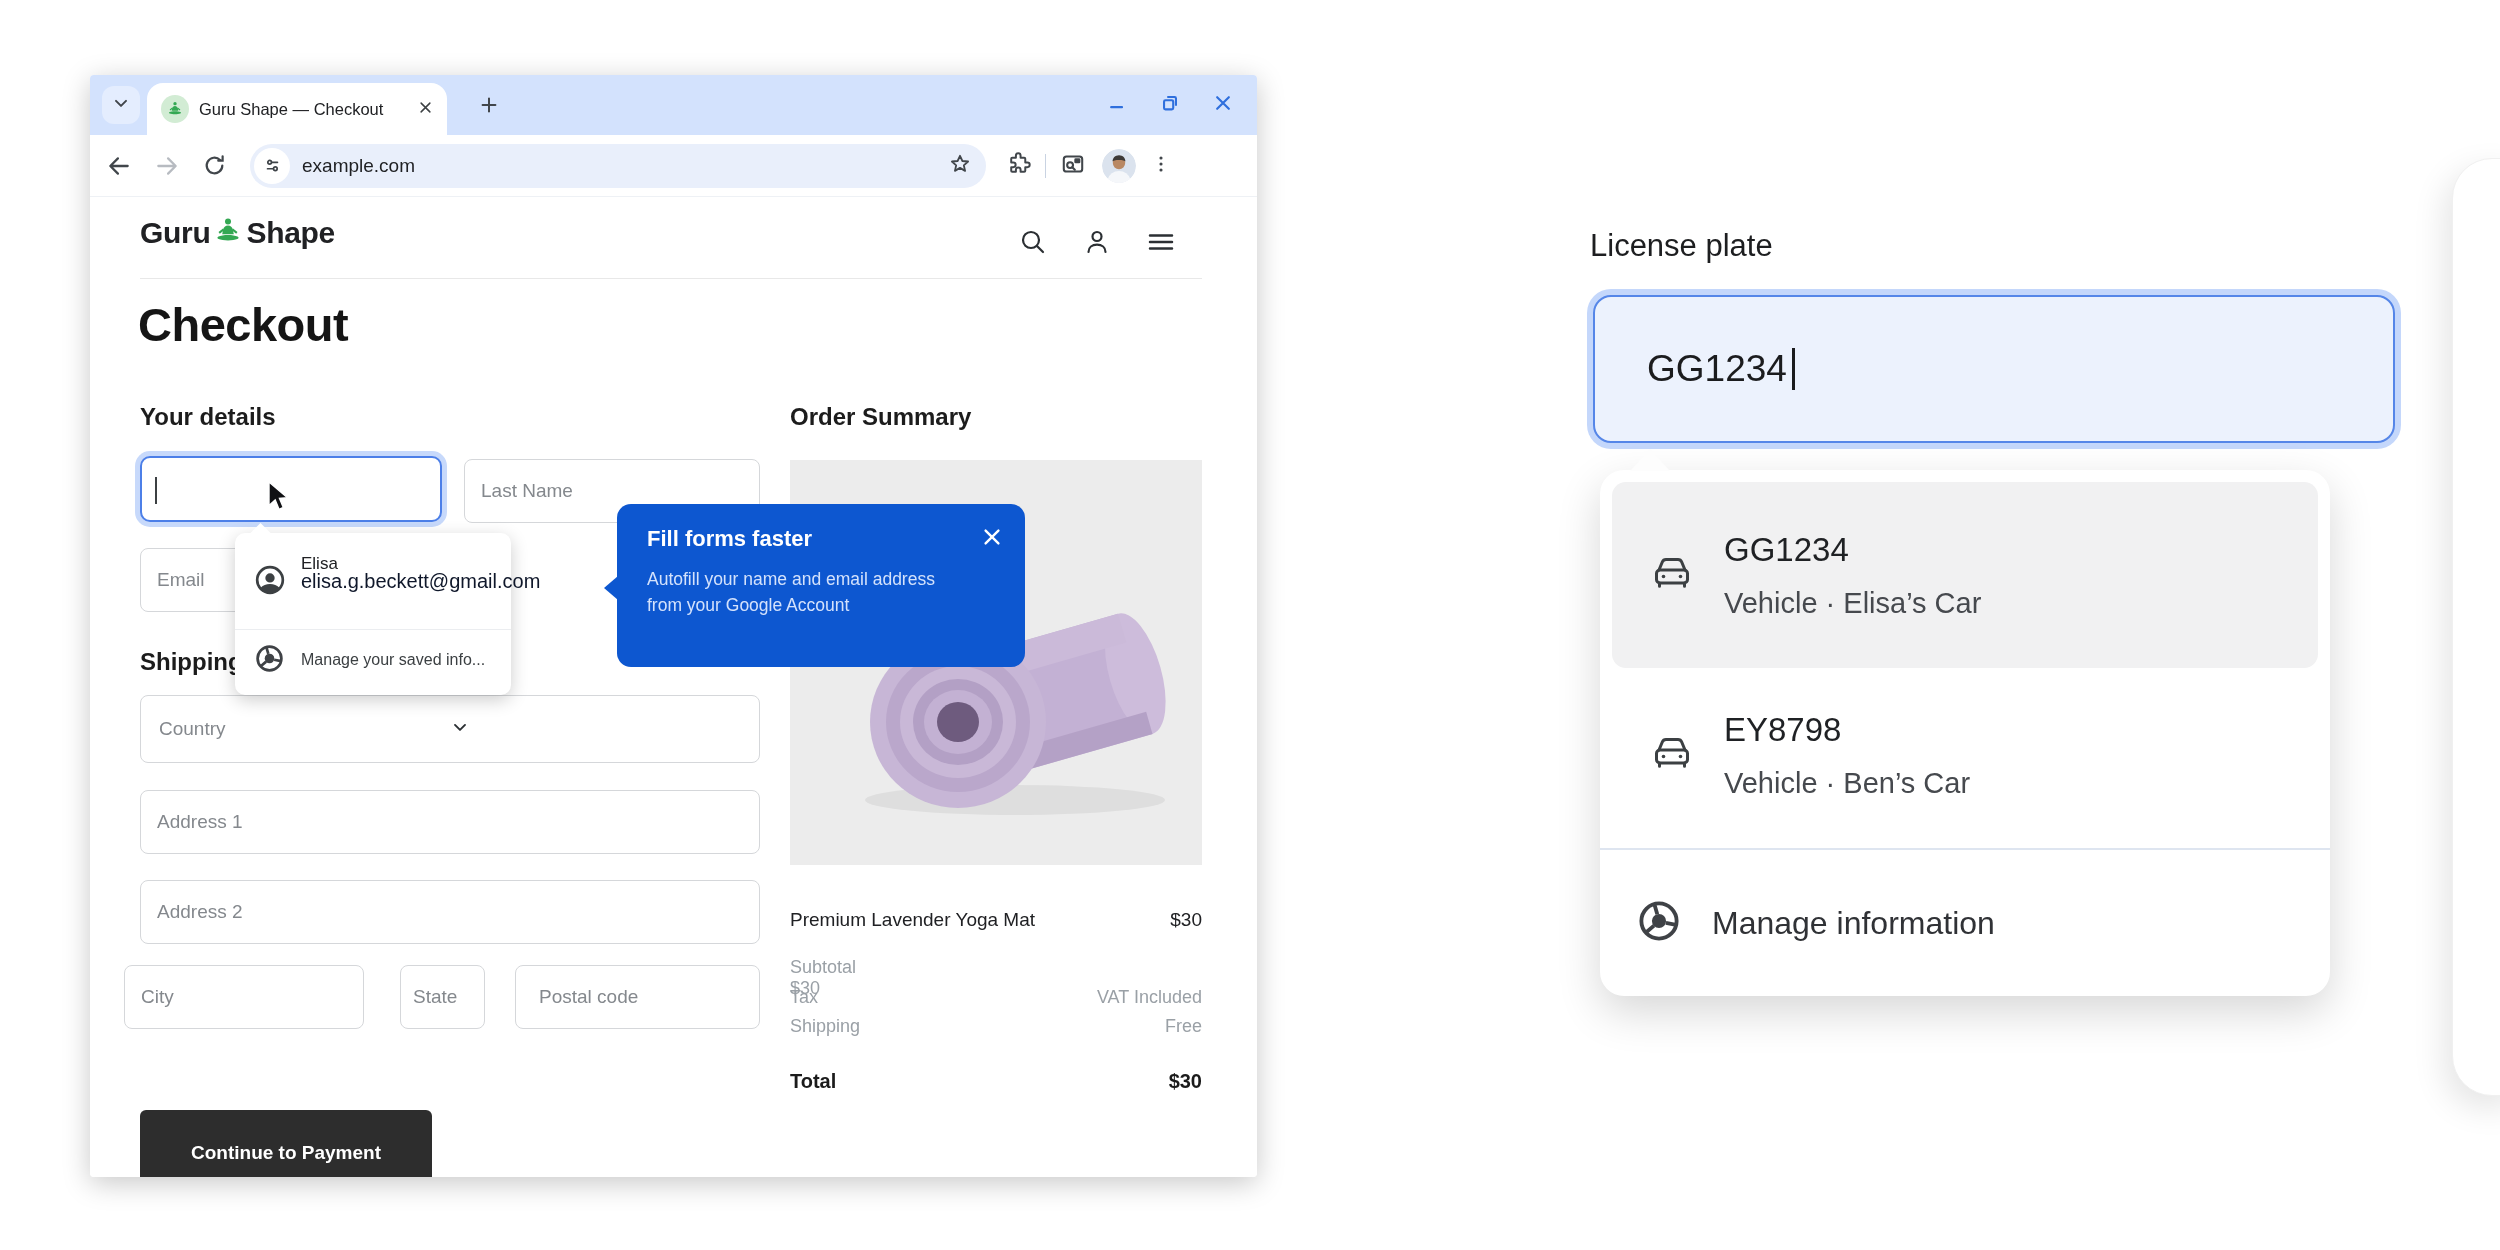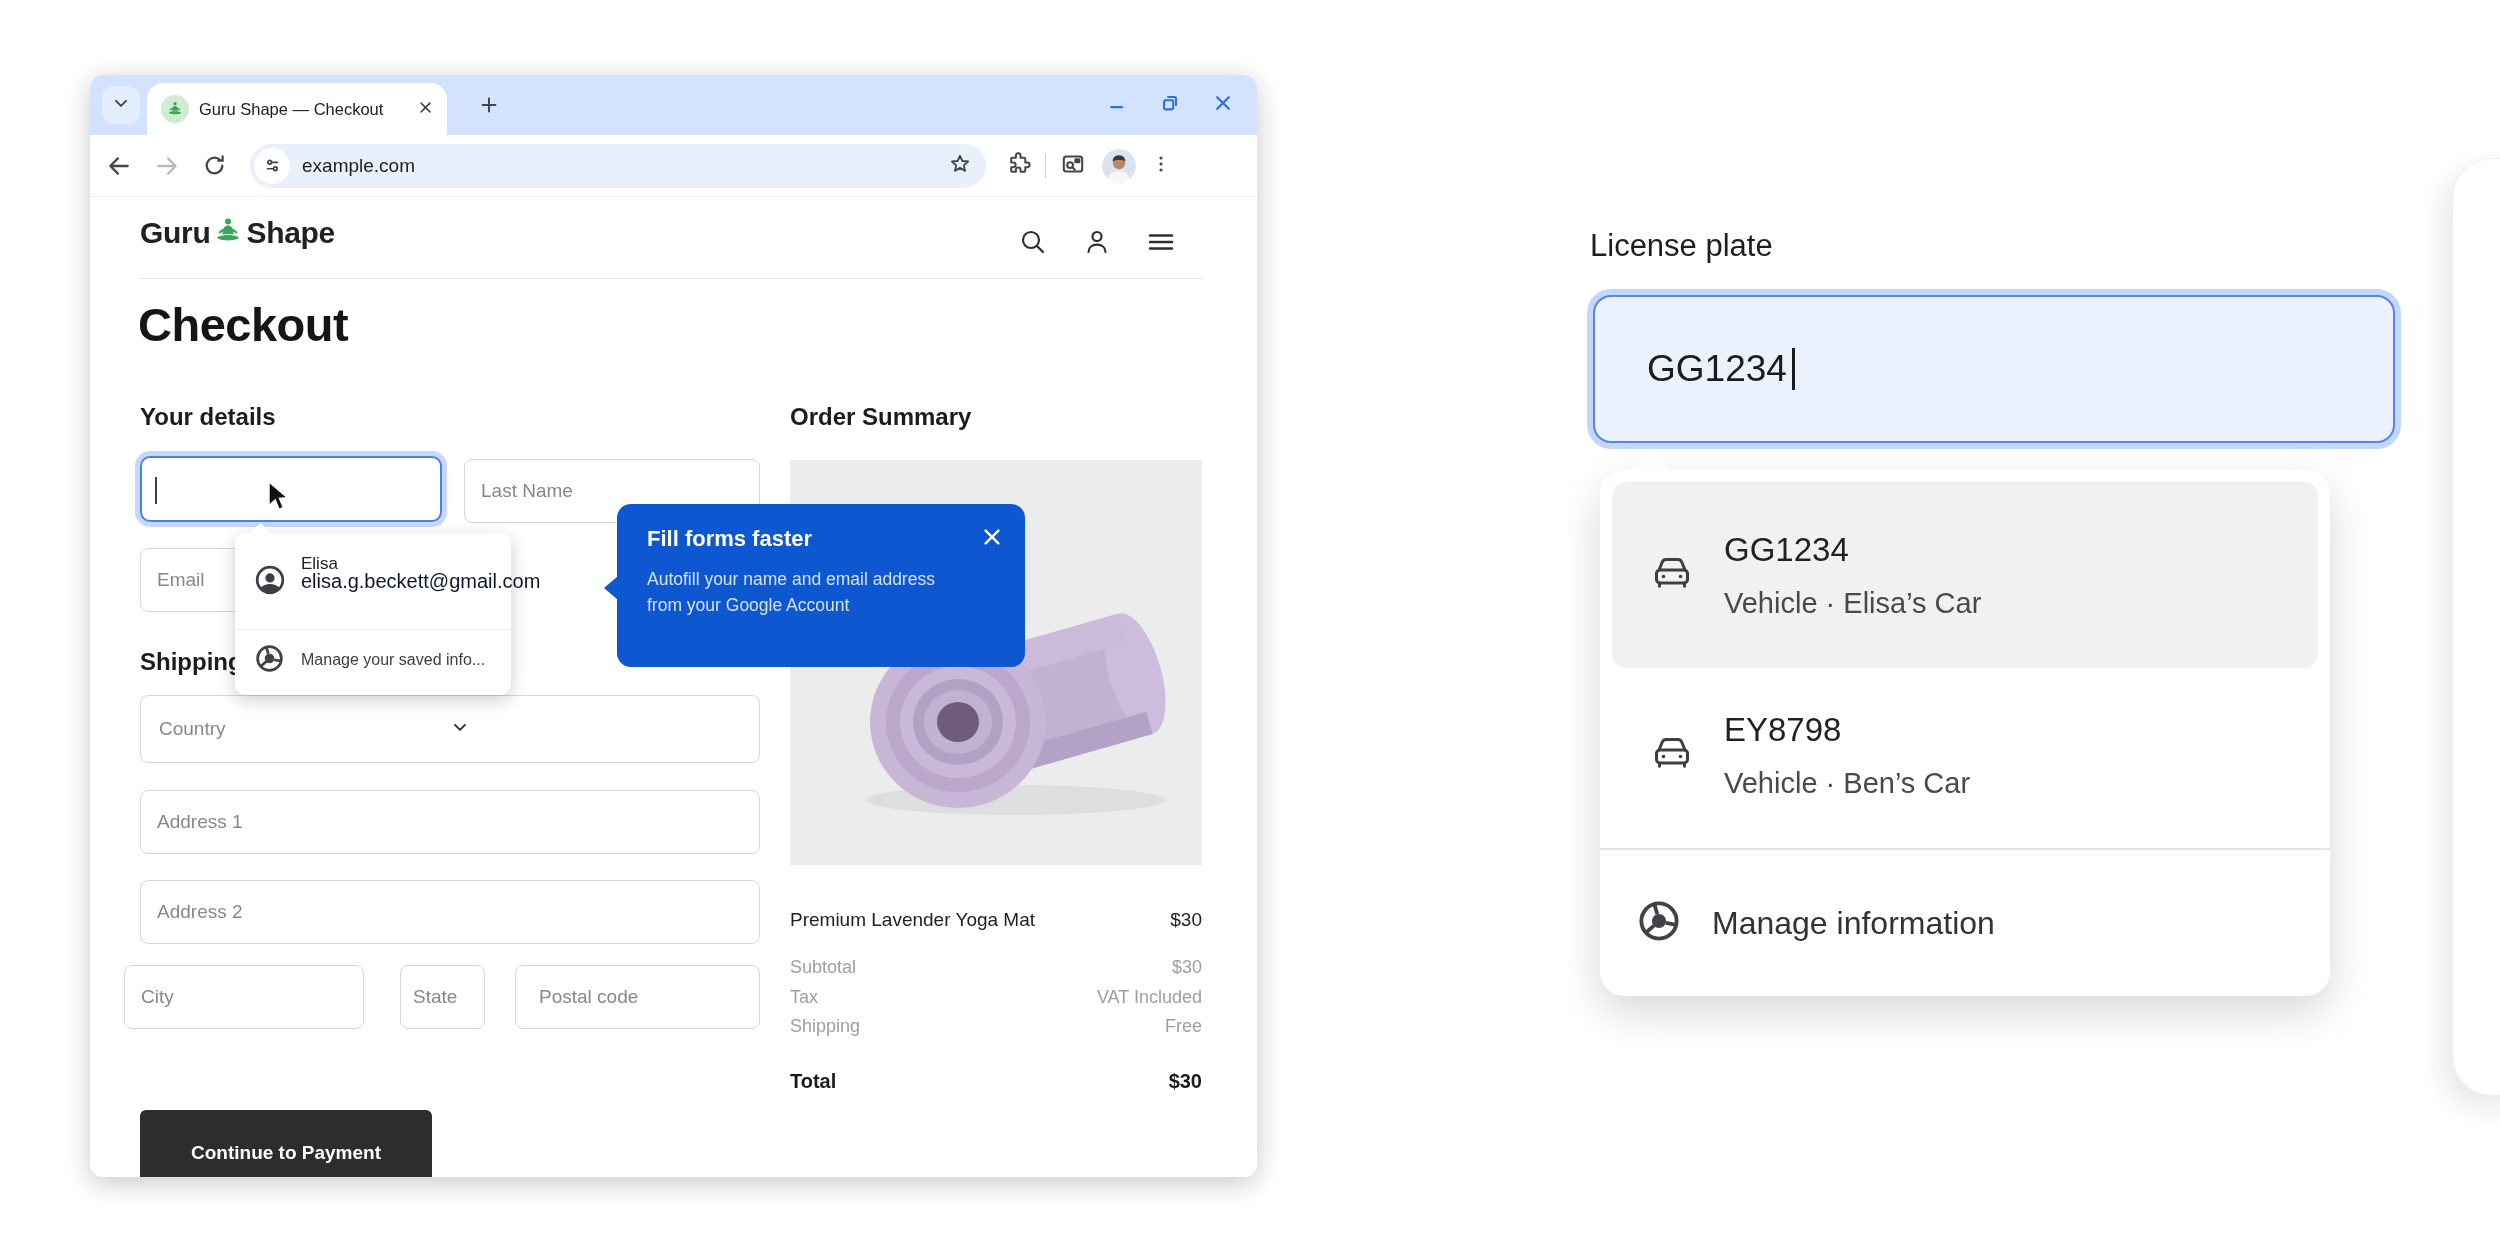--- a/index.html
+++ b/index.html
@@ -1,21 +1,21 @@
 <!DOCTYPE html>
 <html><head>
 <meta charset="utf-8">
 <style>
   * { margin:0; padding:0; box-sizing:border-box; }
   html,body { width:2500px; height:1250px; background:#ffffff; overflow:hidden;
               font-family:"Liberation Sans", sans-serif; }
 
   
   .browser-window { position:absolute; left:90px; top:75px; width:1167px; height:1102px;
-    background:#fff; border-radius:13px; box-shadow:0 6px 28px rgba(0,0,0,.22);
+    background:#fff; border-radius:4px; box-shadow:0 6px 28px rgba(0,0,0,.22);
     overflow:hidden; }
 
   
   .tabstrip { position:absolute; left:0; top:0; width:100%; height:60px; background:#d3e2fd; }
   .tab-search-btn { position:absolute; left:12px; top:11px; width:38px; height:38px;
     background:#e4edfe; border-radius:12px; display:flex; align-items:center; justify-content:center; }
   .tab { position:absolute; left:57px; top:8px; width:300px; height:52px; background:#fff;
     border-radius:16px 16px 0 0; display:flex; align-items:center; padding:0 14px; }
   .favicon { width:28px; height:28px; border-radius:50%; background:#d2ecd4; display:flex;
     align-items:center; justify-content:center; flex:none; }
@@ -324,21 +324,21 @@
           <ellipse cx="168" cy="262" rx="34" ry="32" fill="#c3b1d3"></ellipse>
           <ellipse cx="168" cy="262" rx="21" ry="20" fill="#6e5b7e"></ellipse>
         </g>
       </svg>
     </div>
 
     <div class="os-row" style="top:712px;">
       <span class="os-dark">Premium Lavender Yoga Mat</span>
       <span class="os-dark">$30</span>
     </div>
-    <div class="os-row" style="top:760px;">
+    <div class="os-row" style="top:760px;flex-direction:column;">
       <span class="os-gray">Subtotal</span>
       <span class="os-gray">$30</span>
     </div>
     <div class="os-row" style="top:790px;">
       <span class="os-gray">Tax</span>
       <span class="os-gray">VAT Included</span>
     </div>
     <div class="os-row" style="top:819px;">
       <span class="os-gray">Shipping</span>
       <span class="os-gray">Free</span>

